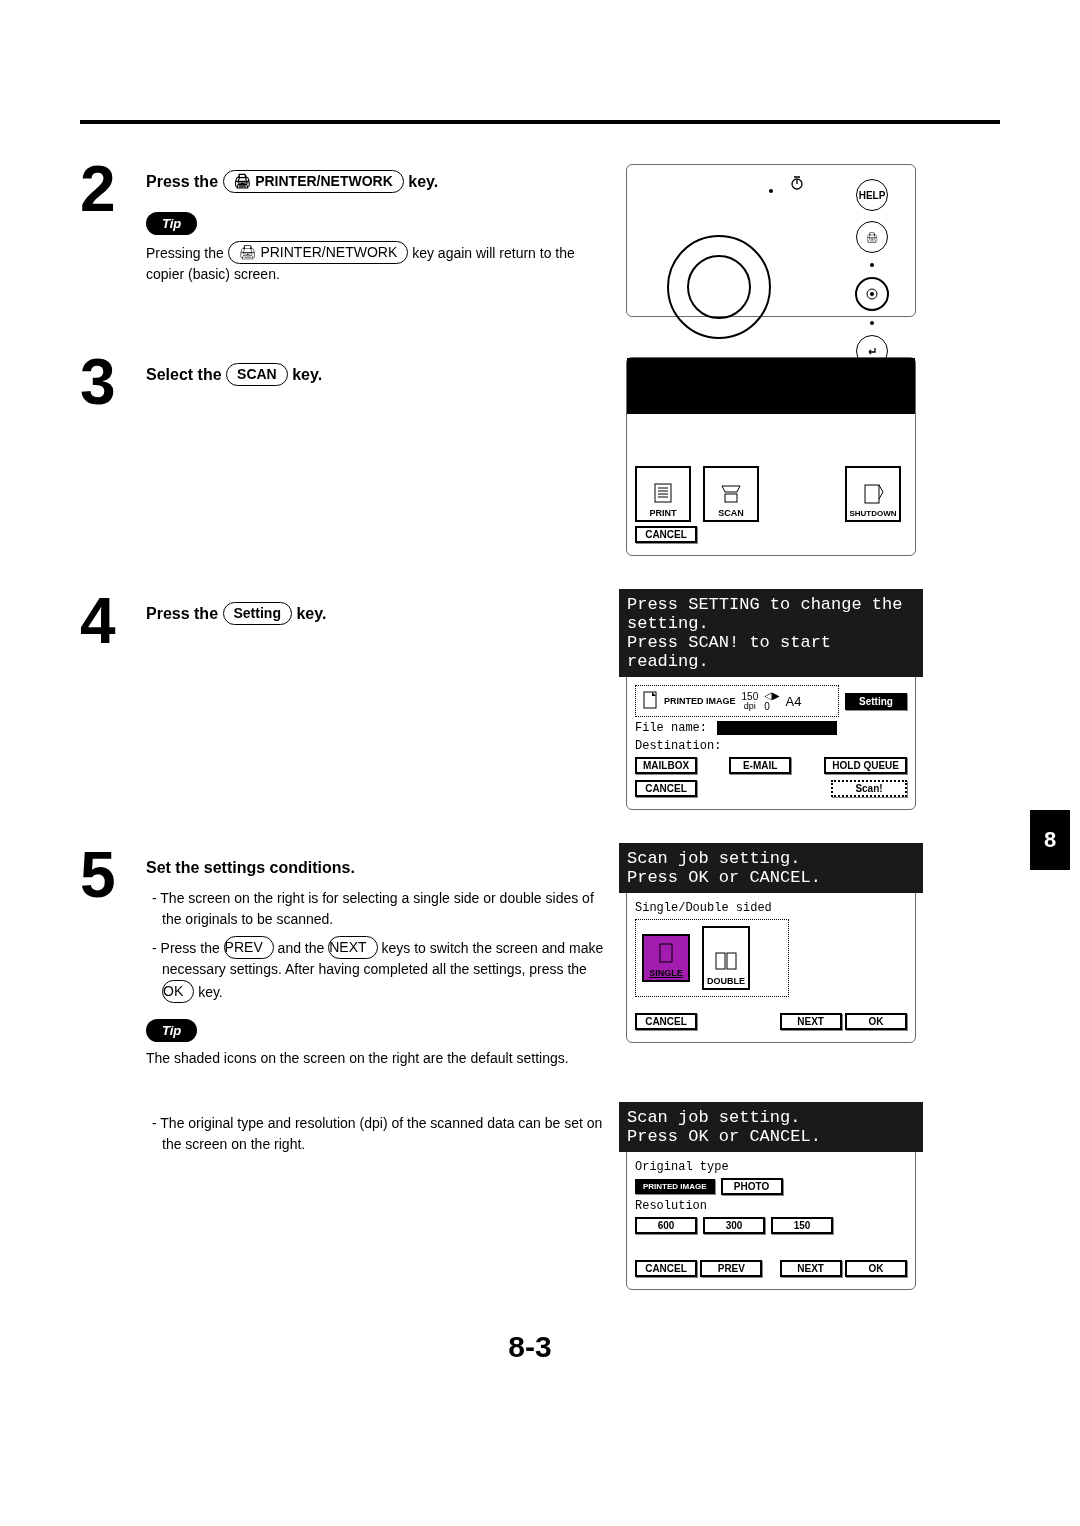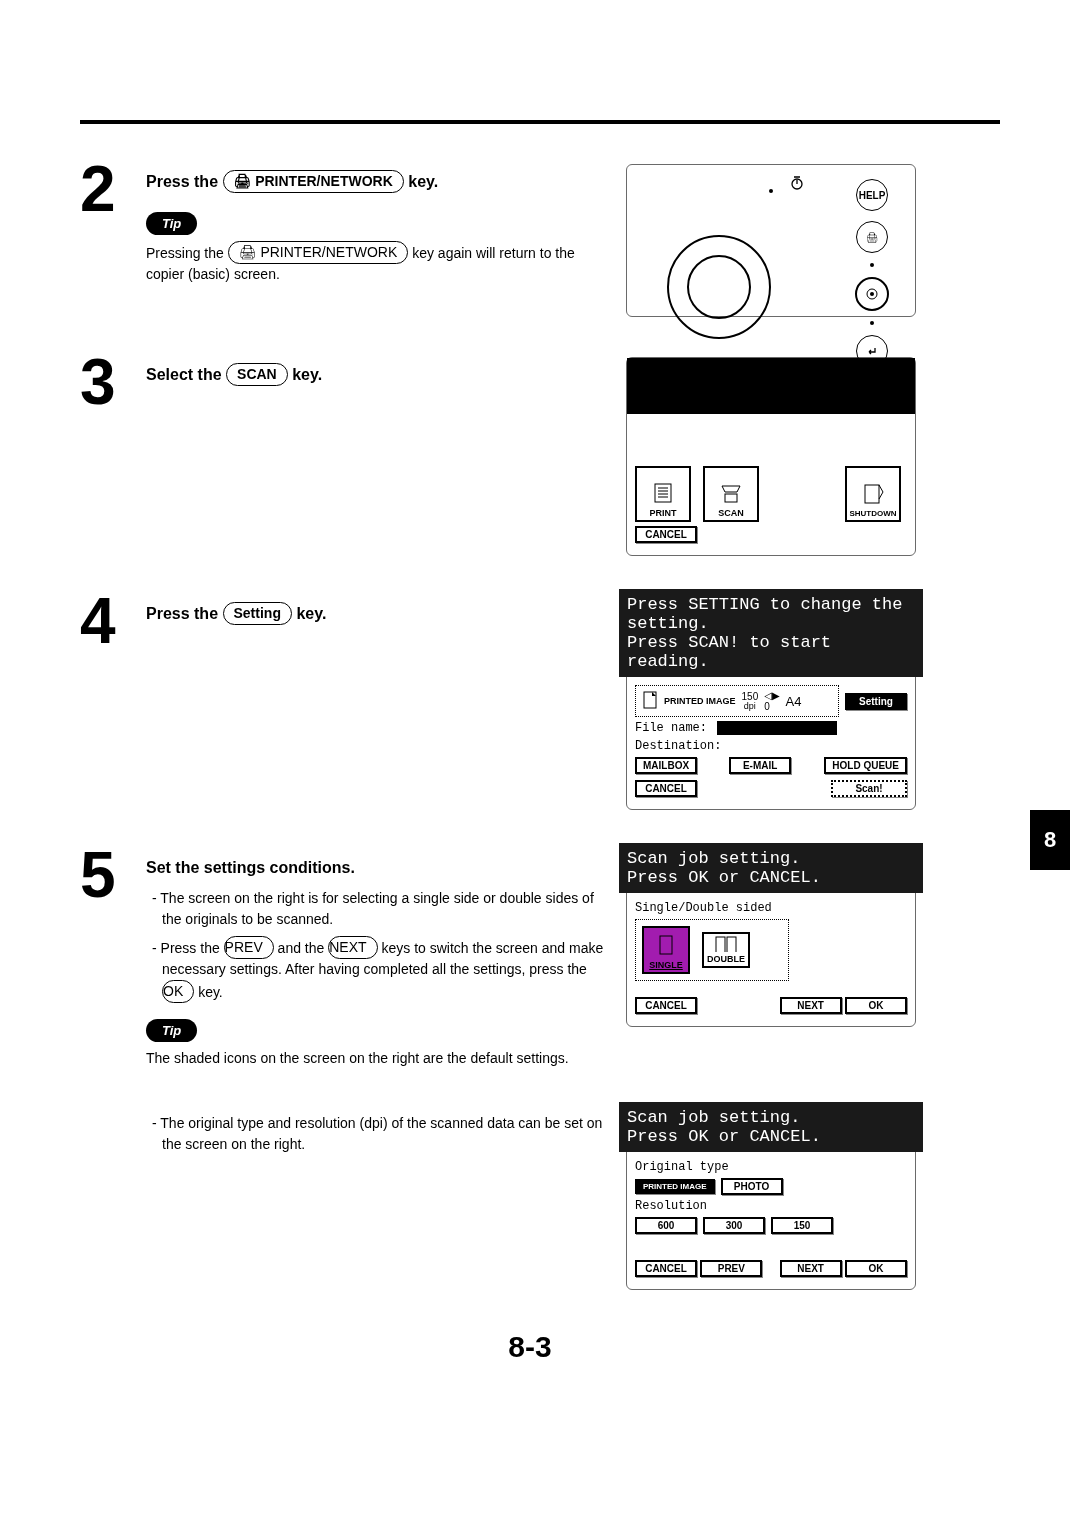--- a/index.html
+++ b/index.html
@@ -396,21 +396,21 @@
       </div>
       <div style="padding:0 8px 8px 8px;">
         <div class="label-small">Single/Double sided</div>
         <div class="dotted-box" style="border:1px dotted #000; padding:6px; margin:4px 0 16px 0; width:140px;">
           <span class="iconbox highlight" style="width:48px;height:48px;">
             <svg width="20" height="24">
                 <rect x="4" y="2" width="12" height="18" fill="none" stroke="#000"></rect>
               </svg>
             <span>SINGLE</span>
           </span>
-          <span class="iconbox" style="width:48px;height:36px;align-items:center;">
+          <span class="iconbox" style="width:48px;height:64px;align-items:center;">
             <svg width="24" height="24">
                 <rect x="2" y="3" width="9" height="16" fill="none" stroke="#000"></rect>
                 <rect x="13" y="3" width="9" height="16" fill="none" stroke="#000"></rect>
               </svg>
             <span>DOUBLE</span>
           </span>
         </div>
         <div class="row spaced">
           <span class="sbtn">CANCEL</span>
           <span>

